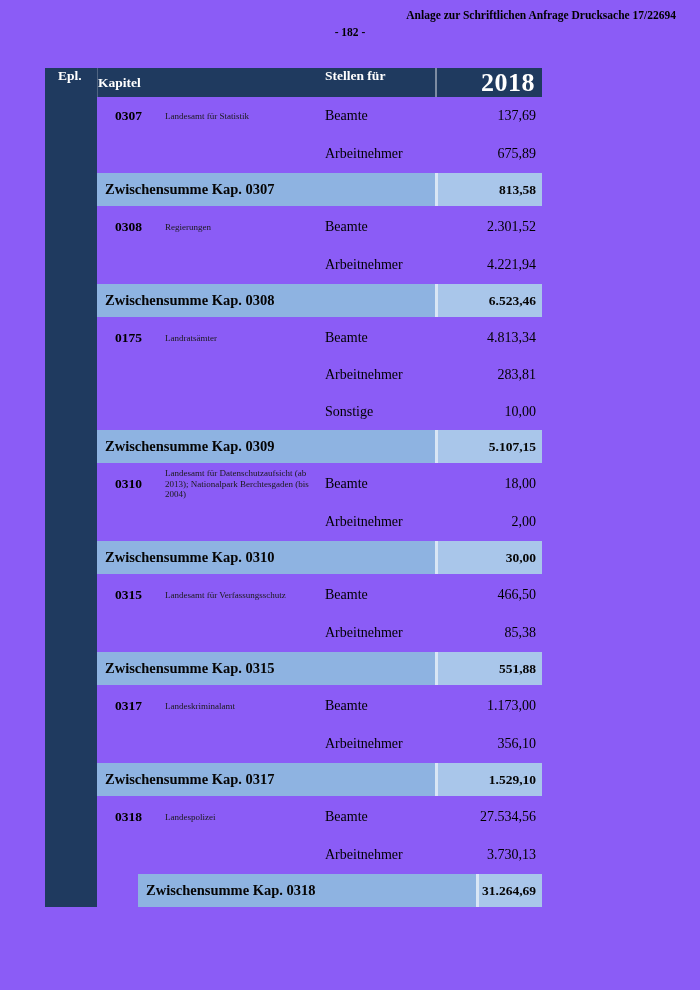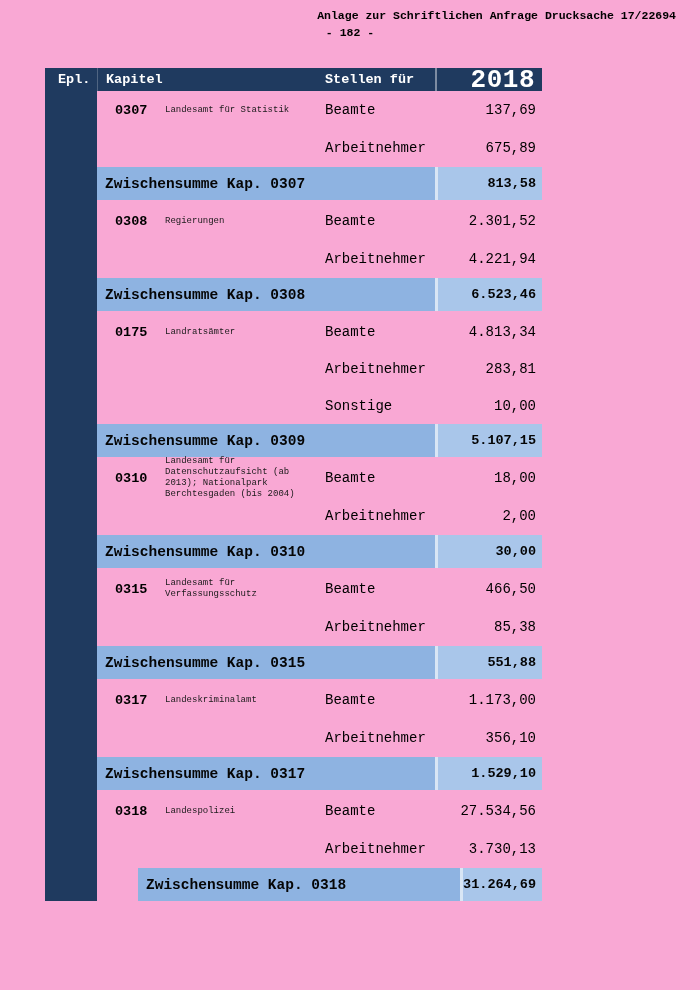--- a/index.html
+++ b/index.html
@@ -1,38 +1,38 @@
 <!DOCTYPE html>
 <html style="--header-navy: #1f3a5f; --subtotal-blue: #8eb3e1; --subtotal-value-blue: #a9c6ea;"><head>
 <meta charset="utf-8">
 <style>
   html,body { margin:0; padding:0; background:#fff; }
   .page {
-    position:relative; width:700px; height:990px; background:#f9a8d4;
-    font-family:Liberation Mono, monospace; color:#000; overflow:hidden;
+    position:relative; width:700px; height:990px; background:#8b5cf6;
+    font-family:Liberation Serif, serif; color:#000; overflow:hidden;
   }
   .doc-header {
     position:absolute; top:9px; right:24px;
     font-size:11.5px; font-weight:bold; white-space:nowrap;
   }
   .page-num {
     position:absolute; top:26px; left:0; width:700px; text-align:center;
     font-size:11.5px; font-weight:bold;
   }
   .tbl { position:absolute; left:45px; top:68px; width:497px; }
   .epl-col {
     position:absolute; left:0; top:0; bottom:0; width:52px;
     background:var(--header-navy,#1f3a5f);
   }
   .thead {
-    position:relative; display:flex; align-items:center; height:23px;
+    position:relative; display:flex; height:29px;
     background:var(--header-navy,#1f3a5f); color:#fff; font-weight:bold;
   }
   .th-epl   { width:52px; padding-left:13px; box-sizing:border-box; font-size:13.5px; flex:none; }
-  .th-kapitel { width:228px; padding-left:8px; box-sizing:border-box; font-size:13.5px; flex:none;
+  .th-kapitel { width:228px; box-sizing:border-box; font-size:13.5px; flex:none;
                 border-left:1px solid rgba(255,255,255,.22); align-self:stretch; display:flex; align-items:center; }
   .th-stellen { flex:1; font-size:13.5px; }
   .th-year  { width:107px; box-sizing:border-box; align-self:stretch;
               border-left:2px solid rgba(255,255,255,.42);
               display:flex; align-items:center; justify-content:flex-end;
               padding-right:7px; font-size:26px; letter-spacing:.5px; }
   .tbody { position:relative; margin-left:52px; }
   .sec-body { position:relative; }
   .row { display:flex; align-items:center; height:38px; }
   .rows3 .row { height:37px; }

